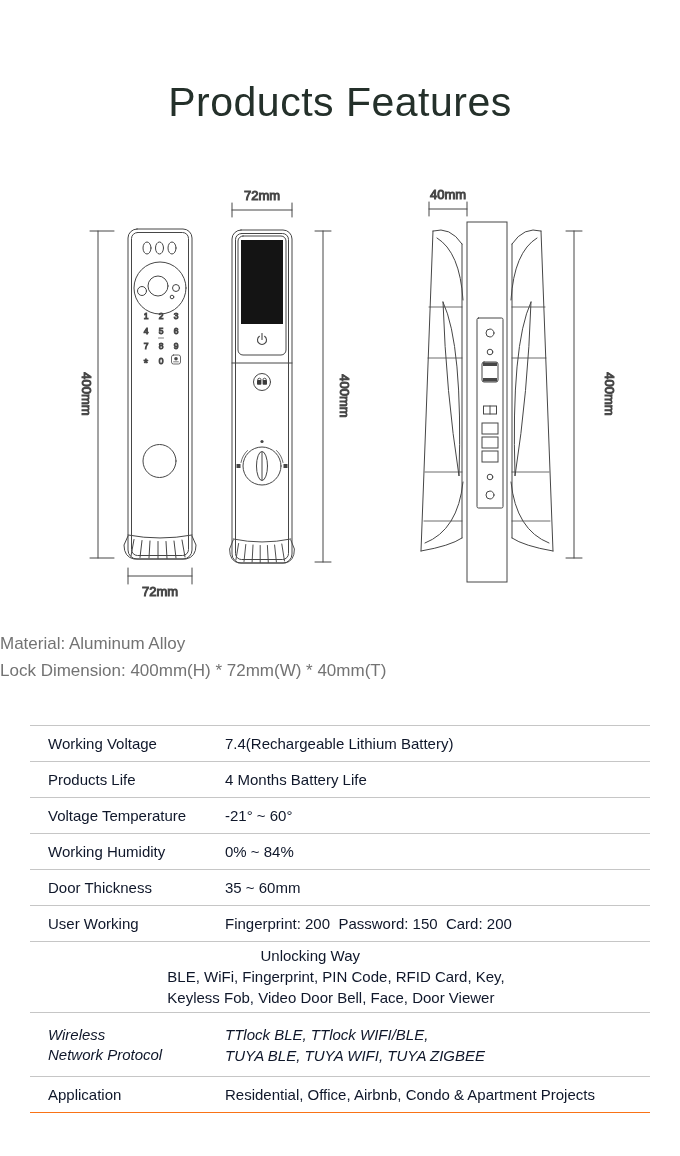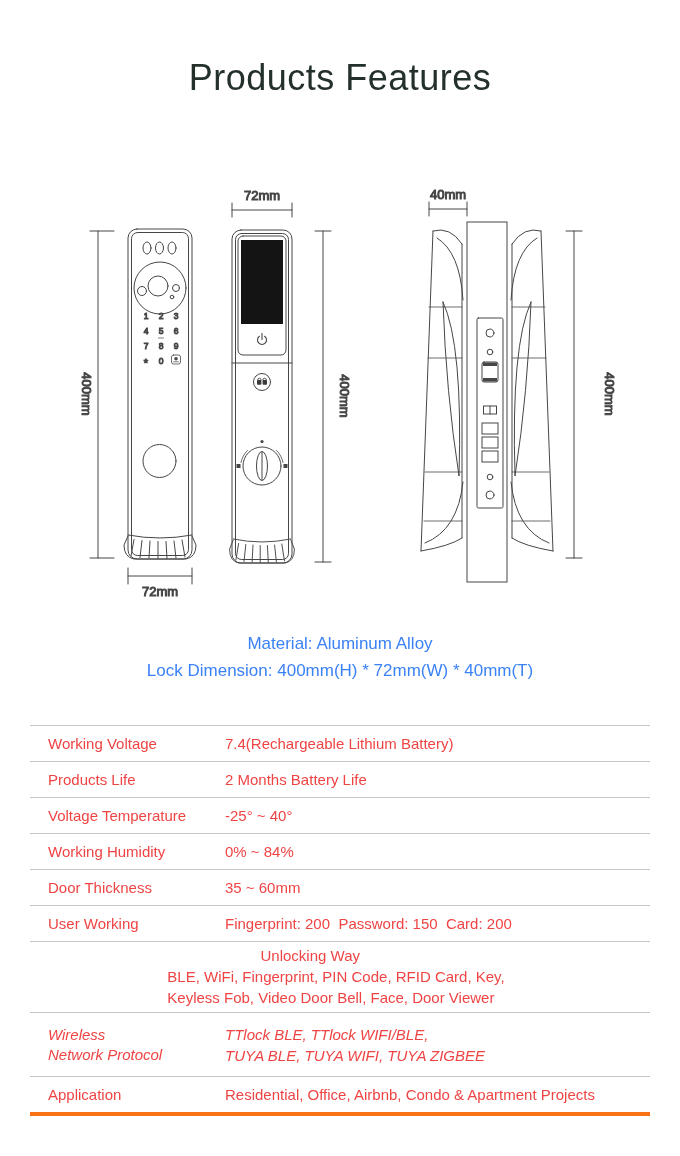--- a/index.html
+++ b/index.html
@@ -1,35 +1,35 @@
 <!DOCTYPE html>
 <html><head>
 <meta charset="utf-8">
 <style>
   html,body{margin:0;padding:0;background:#fff;}
   #page{
     position:relative;width:680px;height:1156px;background:#ffffff;
     font-family:"Liberation Sans","DejaVu Sans",sans-serif;overflow:hidden;
   }
   #title{
-    position:absolute;top:56px;left:0;width:680px;text-align:center;
-    font-size:36px;line-height:44px;color:#24302a;letter-spacing:.5px;
+    position:absolute;top:80px;left:0;width:680px;text-align:center;
+    font-size:41px;line-height:44px;color:#24302a;letter-spacing:.5px;
   }
   #diagram{position:absolute;top:185px;left:0;}
   #diagram text{font-family:"Liberation Sans","DejaVu Sans",sans-serif;fill:#3d3d3d;}
   .dimtext{font-size:13px;}
   .keytext{font-size:8.5px;fill:#4a4a4a;}
   .startext{font-size:11px;fill:#4a4a4a;}
   #material{
-    position:absolute;top:630px;left:0;width:680px;text-align:center;
-    color:#3b82f6;font-size:17px;line-height:27px;
+    position:absolute;top:630px;left:0;width:680px;text-align:left;
+    color:#737373;font-size:17px;line-height:27px;
   }
   #spec-table{
     position:absolute;top:725px;left:30px;width:620px;
-    border-bottom:4px solid #f97316;color:#ef4444;font-size:15px;
+    border-bottom:1px solid #f97316;color:#0f172a;font-size:15px;
   }
   .spec-row{display:flex;align-items:center;border-top:1px solid #c6c6c6;min-height:36px;box-sizing:border-box;padding:4px 0;}
   .spec-row.tall2{min-height:55px;flex-direction:column;}
   .spec-row.tall3{min-height:64px;font-style:italic;}
   .spec-label{width:177px;padding-left:18px;flex:none;white-space:pre-line;line-height:20px;}
   .spec-value{flex:1;padding-right:8px;white-space:pre-wrap;line-height:21px;}
 </style>
 </head>
 <body>
 
@@ -235,25 +235,25 @@
     <div>Lock Dimension: 400mm(H) * 72mm(W) * 40mm(T)</div>
   </div>
 
   <div id="spec-table">
     <div class="spec-row">
       <div class="spec-label">Working Voltage</div>
       <div class="spec-value">7.4(Rechargeable Lithium Battery)</div>
     </div>
     <div class="spec-row">
       <div class="spec-label">Products Life</div>
-      <div class="spec-value">2 Months Battery Life</div>
+      <div class="spec-value">4 Months Battery Life</div>
     </div>
     <div class="spec-row">
       <div class="spec-label">Voltage Temperature</div>
-      <div class="spec-value">-25° ~ 40°</div>
+      <div class="spec-value">-21° ~ 60°</div>
     </div>
     <div class="spec-row">
       <div class="spec-label">Working Humidity</div>
       <div class="spec-value">0% ~ 84%</div>
     </div>
     <div class="spec-row">
       <div class="spec-label">Door Thickness</div>
       <div class="spec-value">35 ~ 60mm</div>
     </div>
     <div class="spec-row">

